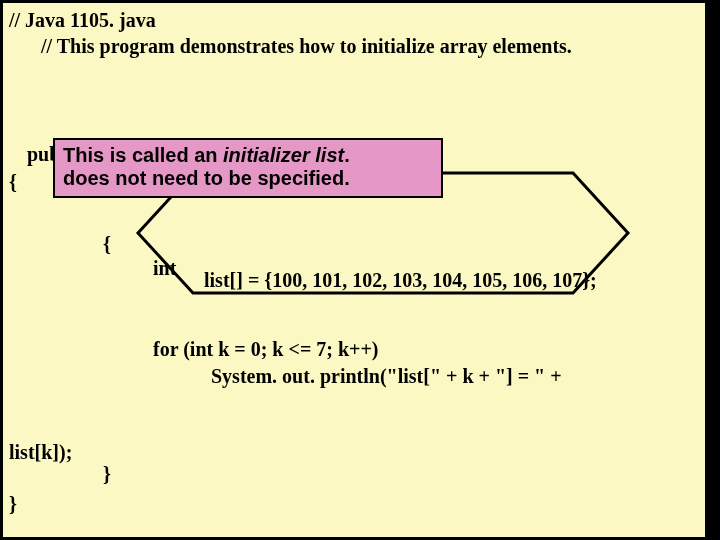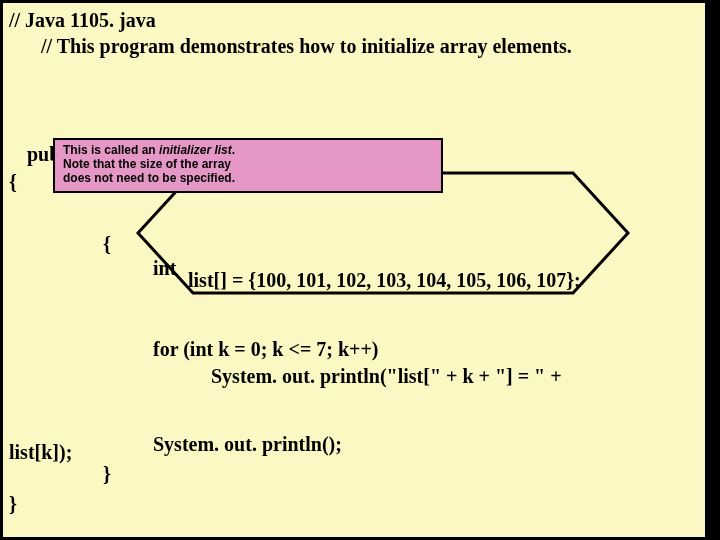--- a/index.html
+++ b/index.html
@@ -26,21 +26,21 @@
   }
   .callout {
     position: absolute;
     left: 50px;
     top: 135px;
     width: 370px;
     padding: 4px 8px 6px 8px;
     background: #e598c5;
     border: 2px solid #000;
     font-family: Arial, Helvetica, sans-serif;
-    font-size: 12px;
+    font-size: 20px;
     font-weight: bold;
     line-height: 1.15;
     z-index: 20;
   }
   .callout .italic {
     font-style: italic;
   }
   .hex {
     position: absolute;
     z-index: 5;
@@ -63,33 +63,31 @@
   <div class="code-line" style="left:24px; top:140px;">pub</div>
   <div class="code-line" style="left:6px; top:168px;">{</div>
 
   <div class="brace-under" style="left:100px; top:230px;">{</div>
 
   <svg class="hex" style="left:130px; top:165px;" width="500" height="130">
     <polygon points="60,5 440,5 495,65 440,125 60,125 5,65" fill="none" stroke="#000" stroke-width="3"></polygon>
   </svg>
 
   <div class="code-line" style="left:150px; top:254px; z-index:10;font-family:Liberation Serif, serif;">int</div>
-  <div class="code-line" style="left:185px; top:266px; z-index:10;">list[] = {100, 101, 102, 103, 104, 105, 106, 107};</div>
+  <div class="code-line" style="left:201px; top:266px; z-index:10;">list[] = {100, 101, 102, 103, 104, 105, 106, 107};</div>
 
   <div class="code-line" style="left:150px; top:335px;">for (int k = 0; k &lt;= 7; k++)</div>
   <div class="code-line" style="left:150px; top:362px;">        </div>
   <div class="code-line" style="left:208px; top:362px;">System. out. println("list[" + k + "] = " + </div>
   <div class="code-line" style="left:6px; top:390px;margin-top:48px;">list[k]);</div>
 
-  <div class="code-line" style="left:150px; top:430px;">System. out. println();</div>
 
   <div class="code-line" style="left:100px; top:460px;">}</div>
   <div class="code-line" style="left:6px; top:490px;">}</div>
 
   <div class="callout">
     <div>
       <span>This is called an </span><span class="italic">initializer list</span><span>.</span>
     </div>
-    <div>Note that the size of the array</div>
     <div>does not need to be specified.</div>
   </div>
 
 </div>
 
 </body></html>

